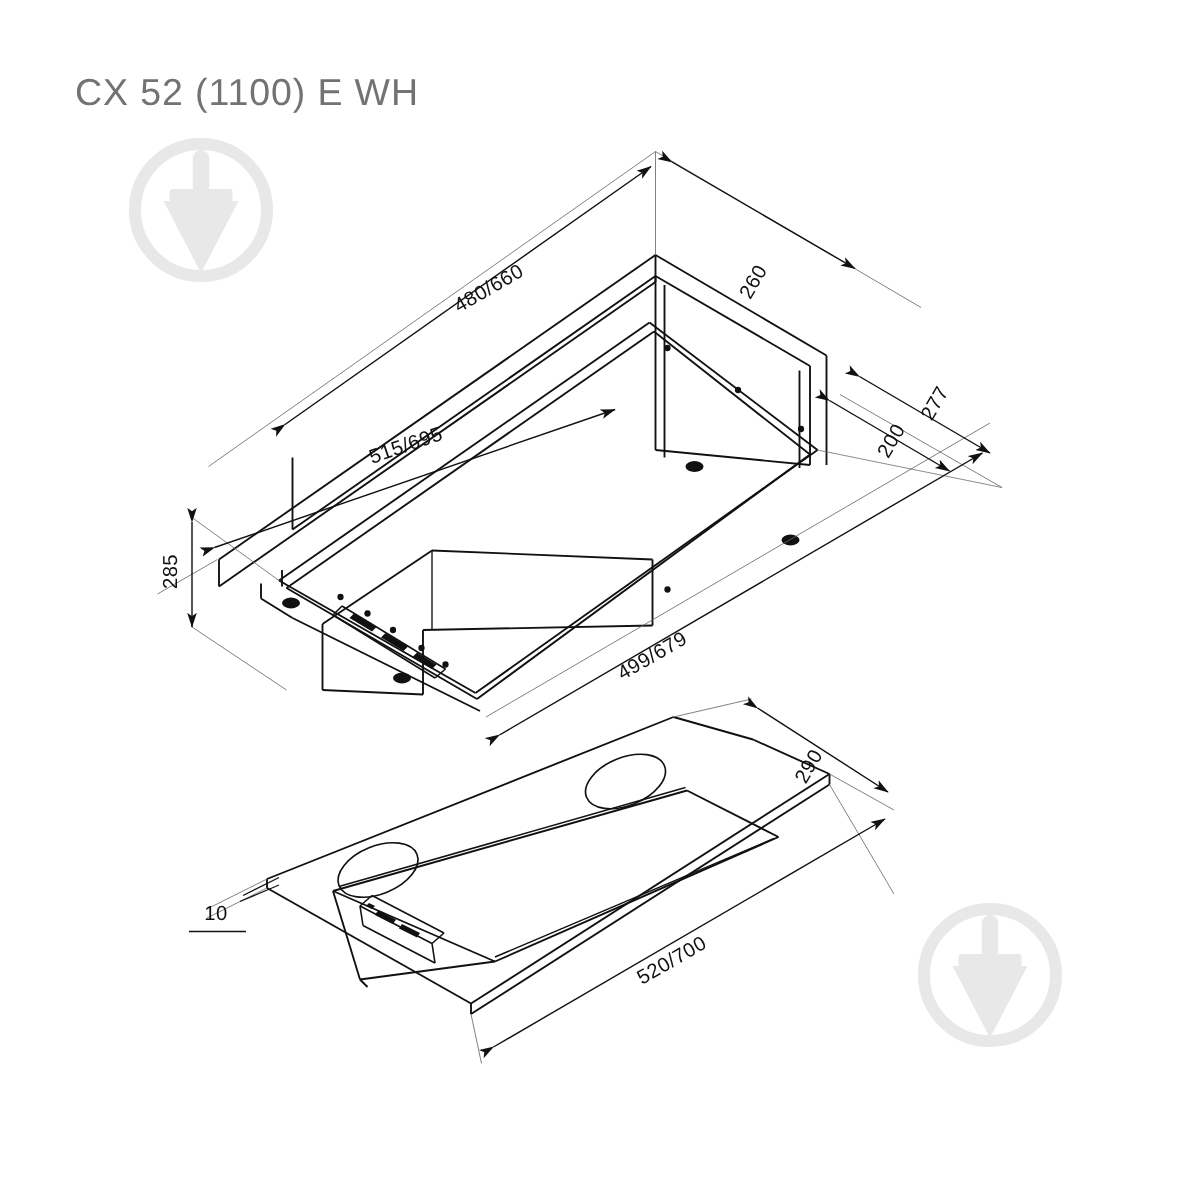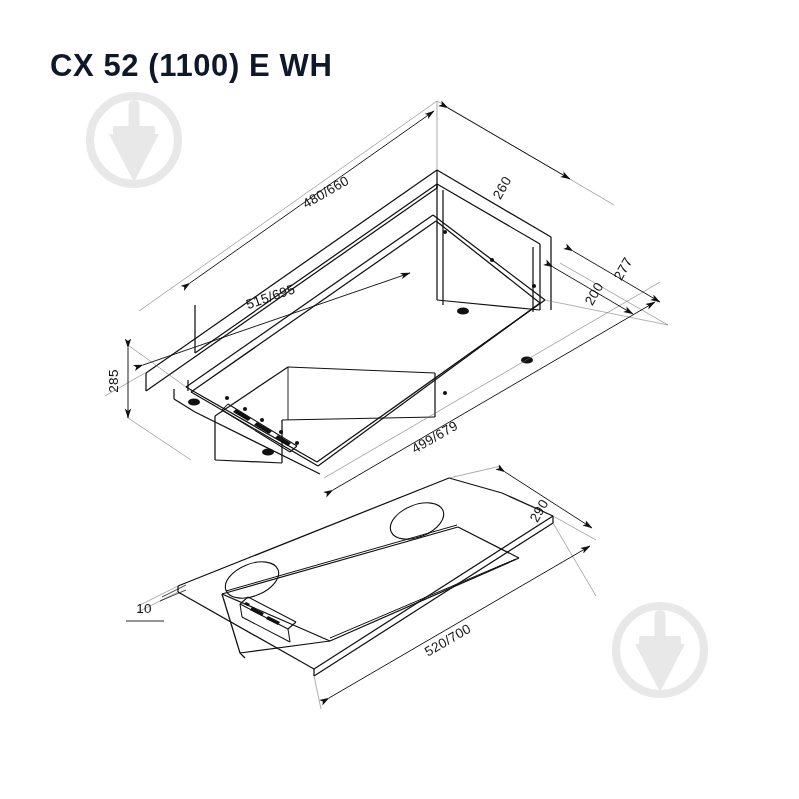--- a/index.html
+++ b/index.html
@@ -19,24 +19,24 @@
     left: 0; top: 0;
     width: 799px;
     height: 799px;
     background: #ffffff;
   }
   #title {
     position: absolute;
     left: 50px;
     top: 48px;
     font-family: "Liberation Sans", sans-serif;
-    font-size: 31px;
-    font-weight: 700;
+    font-size: 25px;
+    font-weight: 400;
     letter-spacing: 0.6px;
-    color: #0f172a;
+    color: #737373;
     white-space: nowrap;
   }
   #drawing {
     position: absolute;
     left: 0; top: 0;
     width: 799px;
     height: 799px;
   }
   .dimtext {
     font-family: "Liberation Sans", sans-serif;

